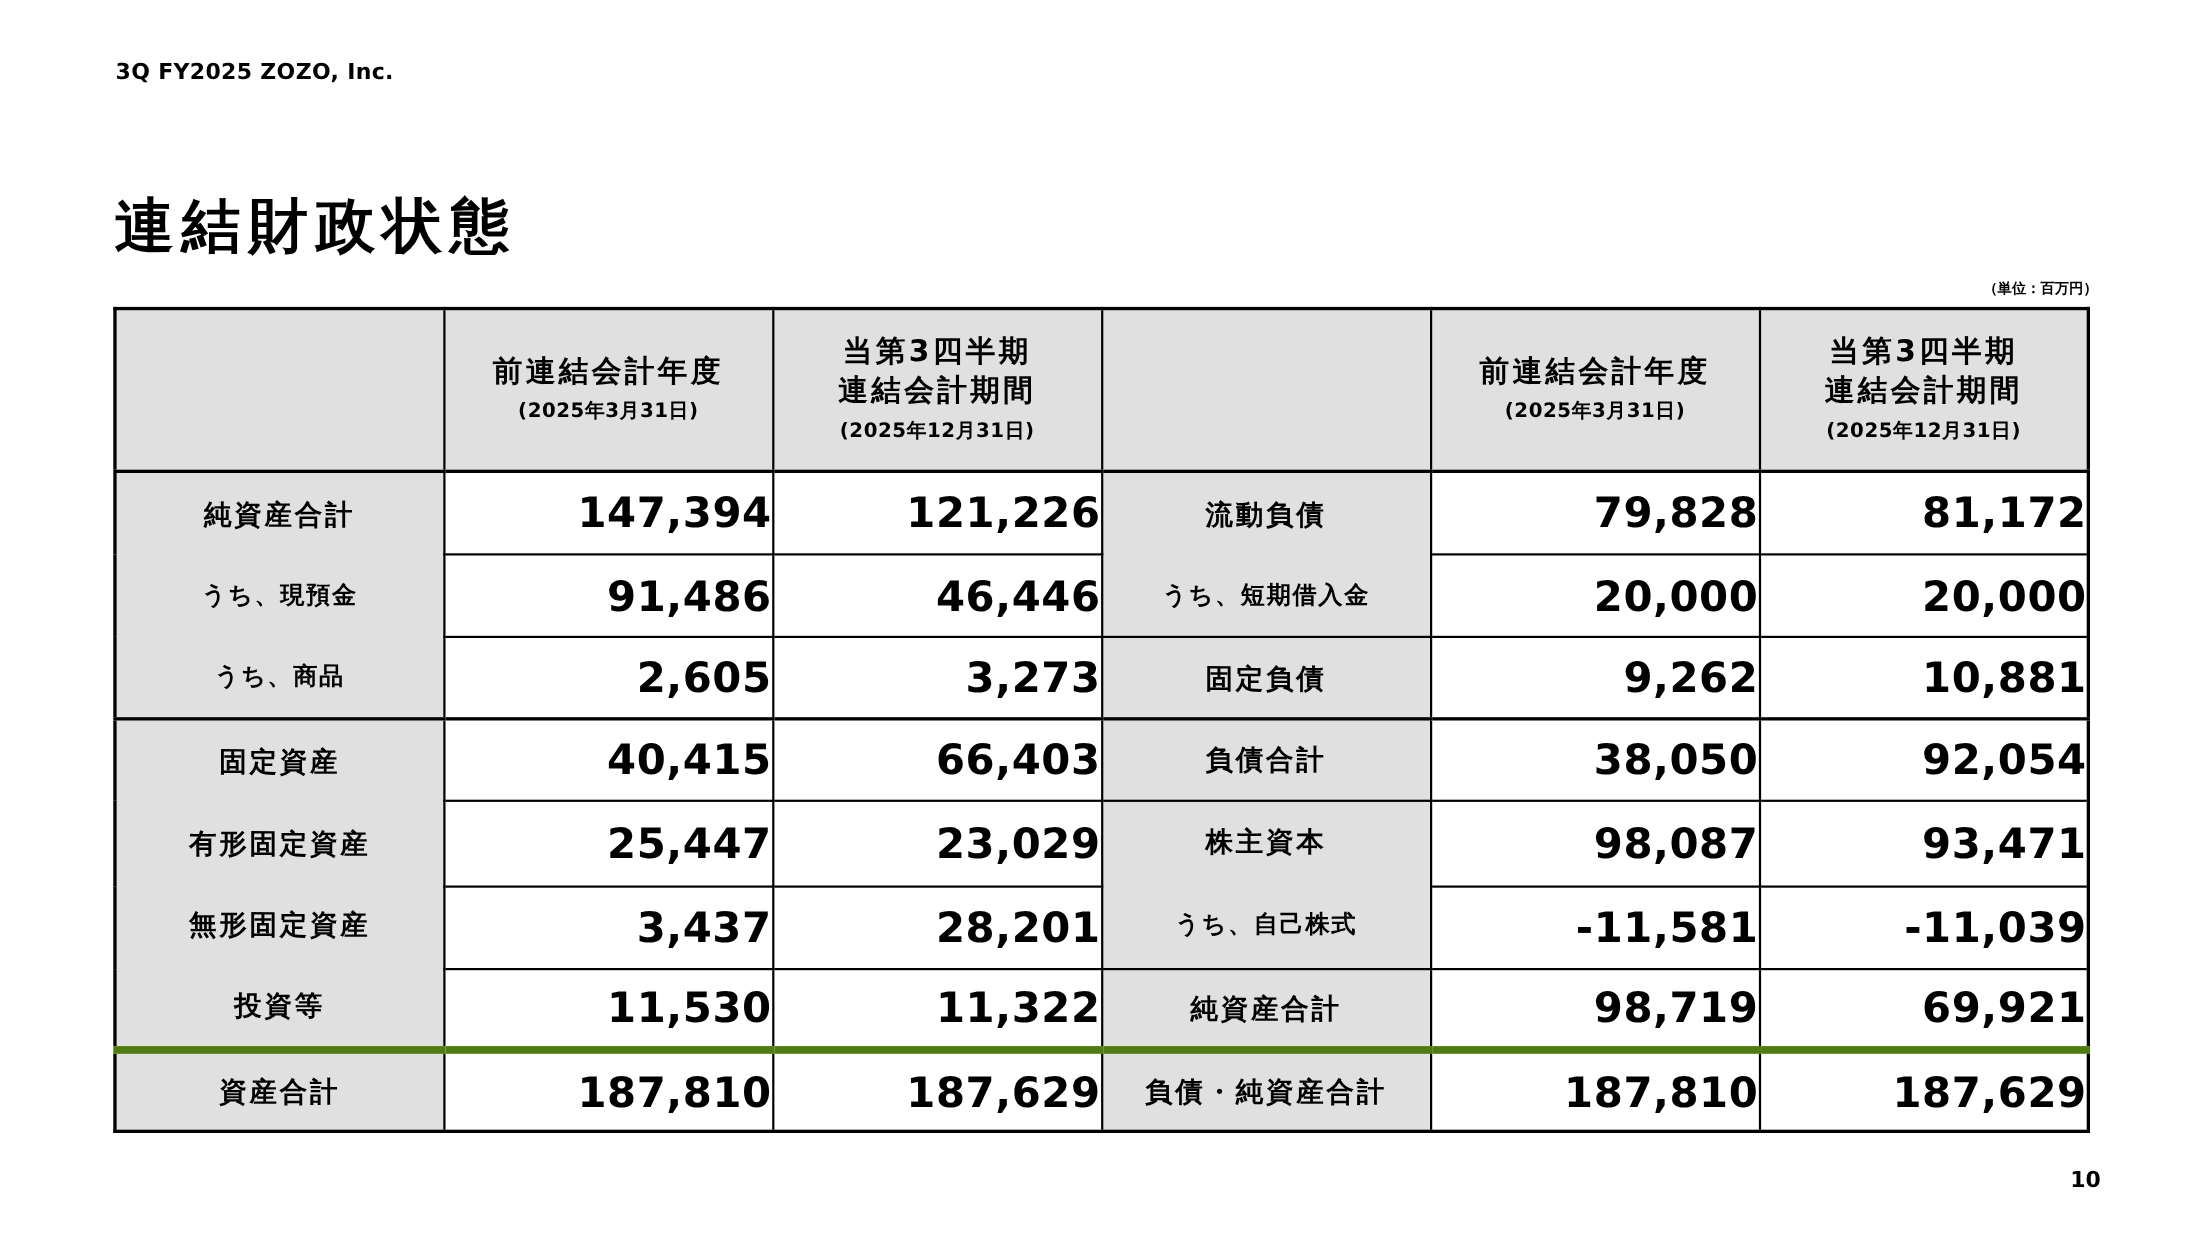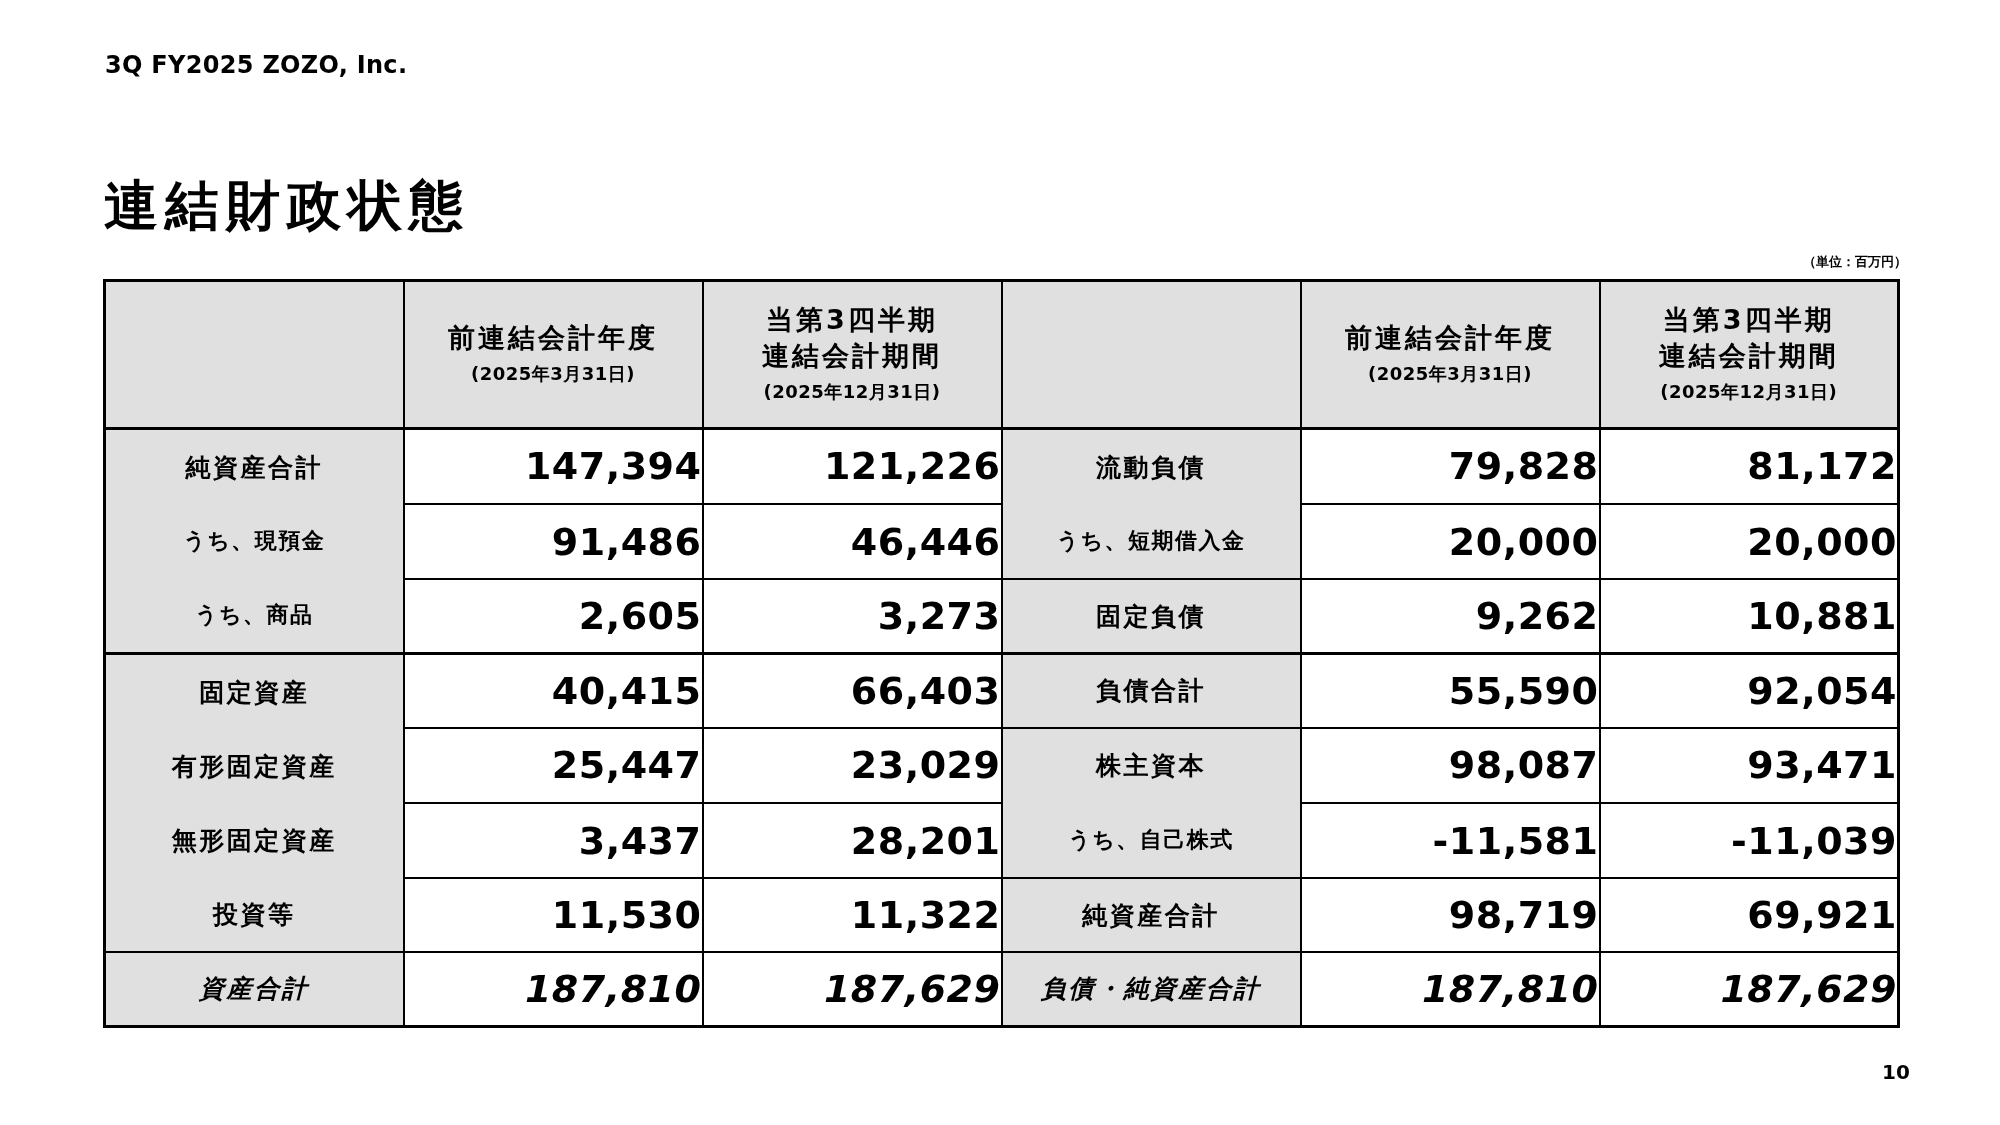--- a/index.html
+++ b/index.html
@@ -14,21 +14,21 @@
       overflow: hidden;
       font-family: "DejaVu Sans", "Liberation Sans", sans-serif;
       color: #000000;
     }
     .doc-header {
       position: absolute;
       left: 105px;
       top: 52px;
       font-family: "DejaVu Sans", sans-serif;
       font-weight: bold;
-      font-size: 24px;
+      font-size: 20px;
       line-height: 27px;
       letter-spacing: 0.3px;
     }
     .doc-header div { white-space: nowrap; }
     .page-title {
       position: absolute;
       left: 104px;
       top: 170px;
       margin: 0;
       font-family: "DejaVu Sans", sans-serif;
@@ -122,21 +122,21 @@
       text-align: right;
       vertical-align: middle;
       padding-right: 54px;
       font-family: "DejaVu Sans", "Liberation Sans", sans-serif;
       font-weight: bold;
       font-size: 38px;
       letter-spacing: 0.5px;
       white-space: nowrap;
     }
     tr.group-start td { border-top: 3px solid #000; }
-    tr.total-row td { border-top: 2px solid #4d7c0f; font-style: italic; }
+    tr.total-row td { border-top: 7px solid #4d7c0f; }
   </style>
 </head>
 <body>
 
 <div class="doc-header">
   <div>3Q FY2025 ZOZO, Inc.</div>
 </div>
 
 <h1 class="page-title">連結財政状態</h1>
 
@@ -209,21 +209,21 @@
   <tr class="data-row group-start">
     <td class="label merged-group" rowspan="4">
       <div class="stack-label">固定資産</div>
       <div class="stack-label">有形固定資産</div>
       <div class="stack-label">無形固定資産</div>
       <div class="stack-label">投資等</div>
     </td>
     <td class="value">40,415</td>
     <td class="value">66,403</td>
     <td class="label">負債合計</td>
-    <td class="value">55,590</td>
+    <td class="value">38,050</td>
     <td class="value">92,054</td>
   </tr>
 
   <tr class="data-row">
     <td class="value">25,447</td>
     <td class="value">23,029</td>
     <td class="label merged-group" rowspan="2">
       <div class="stack-label">株主資本</div>
       <div class="stack-label sub-label">うち、自己株式</div>
     </td>

